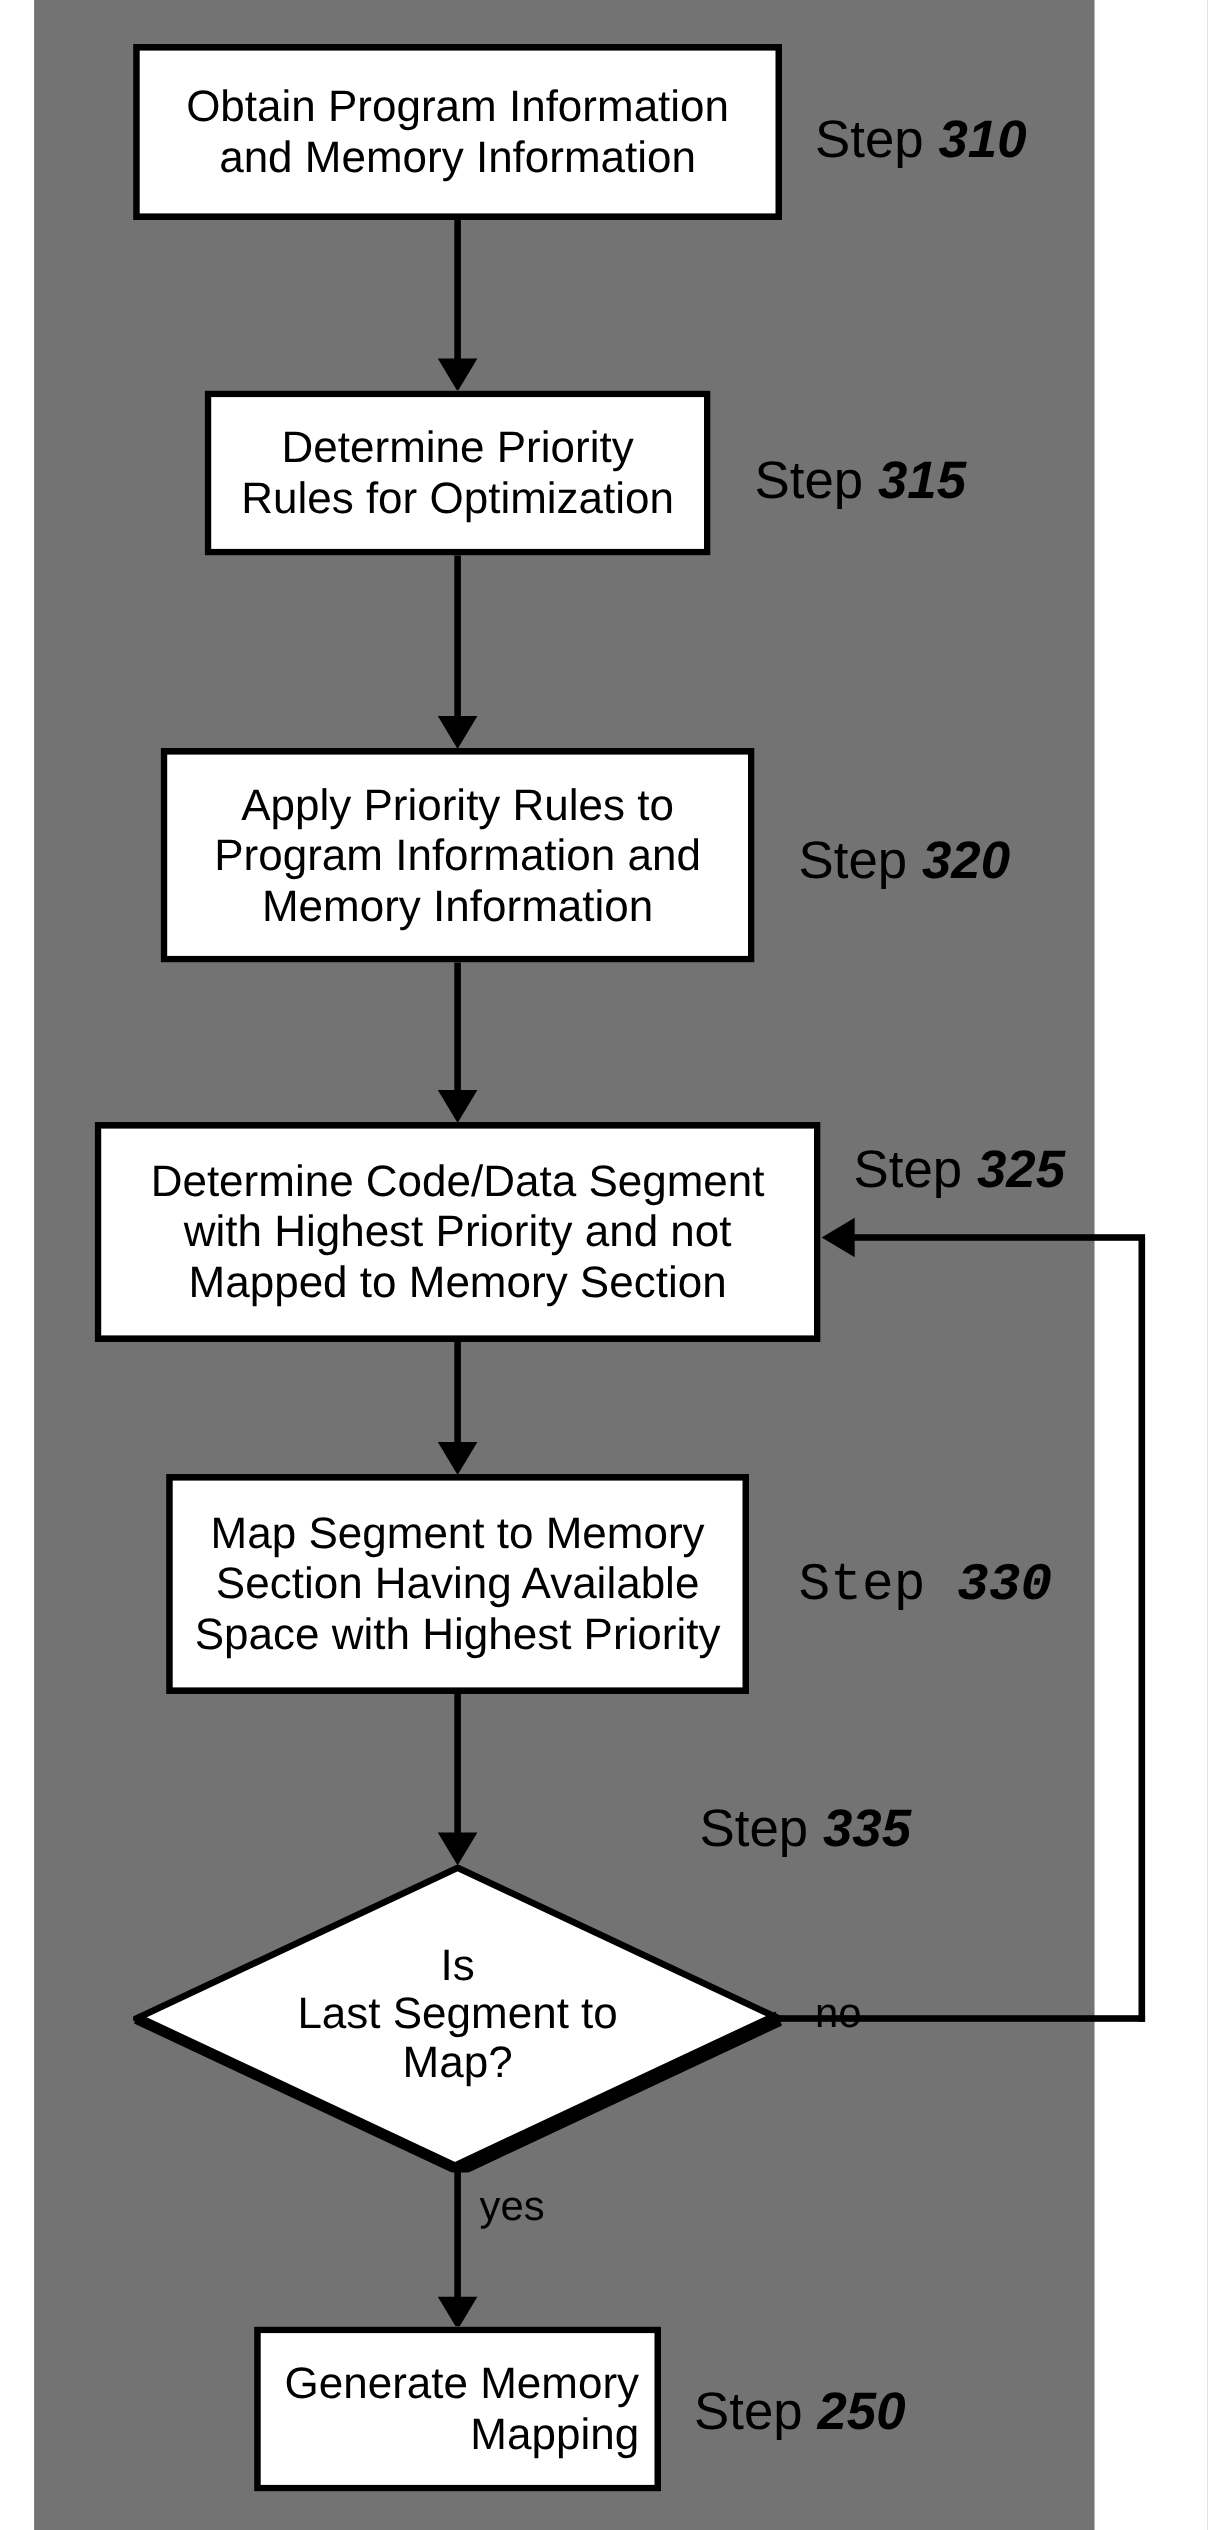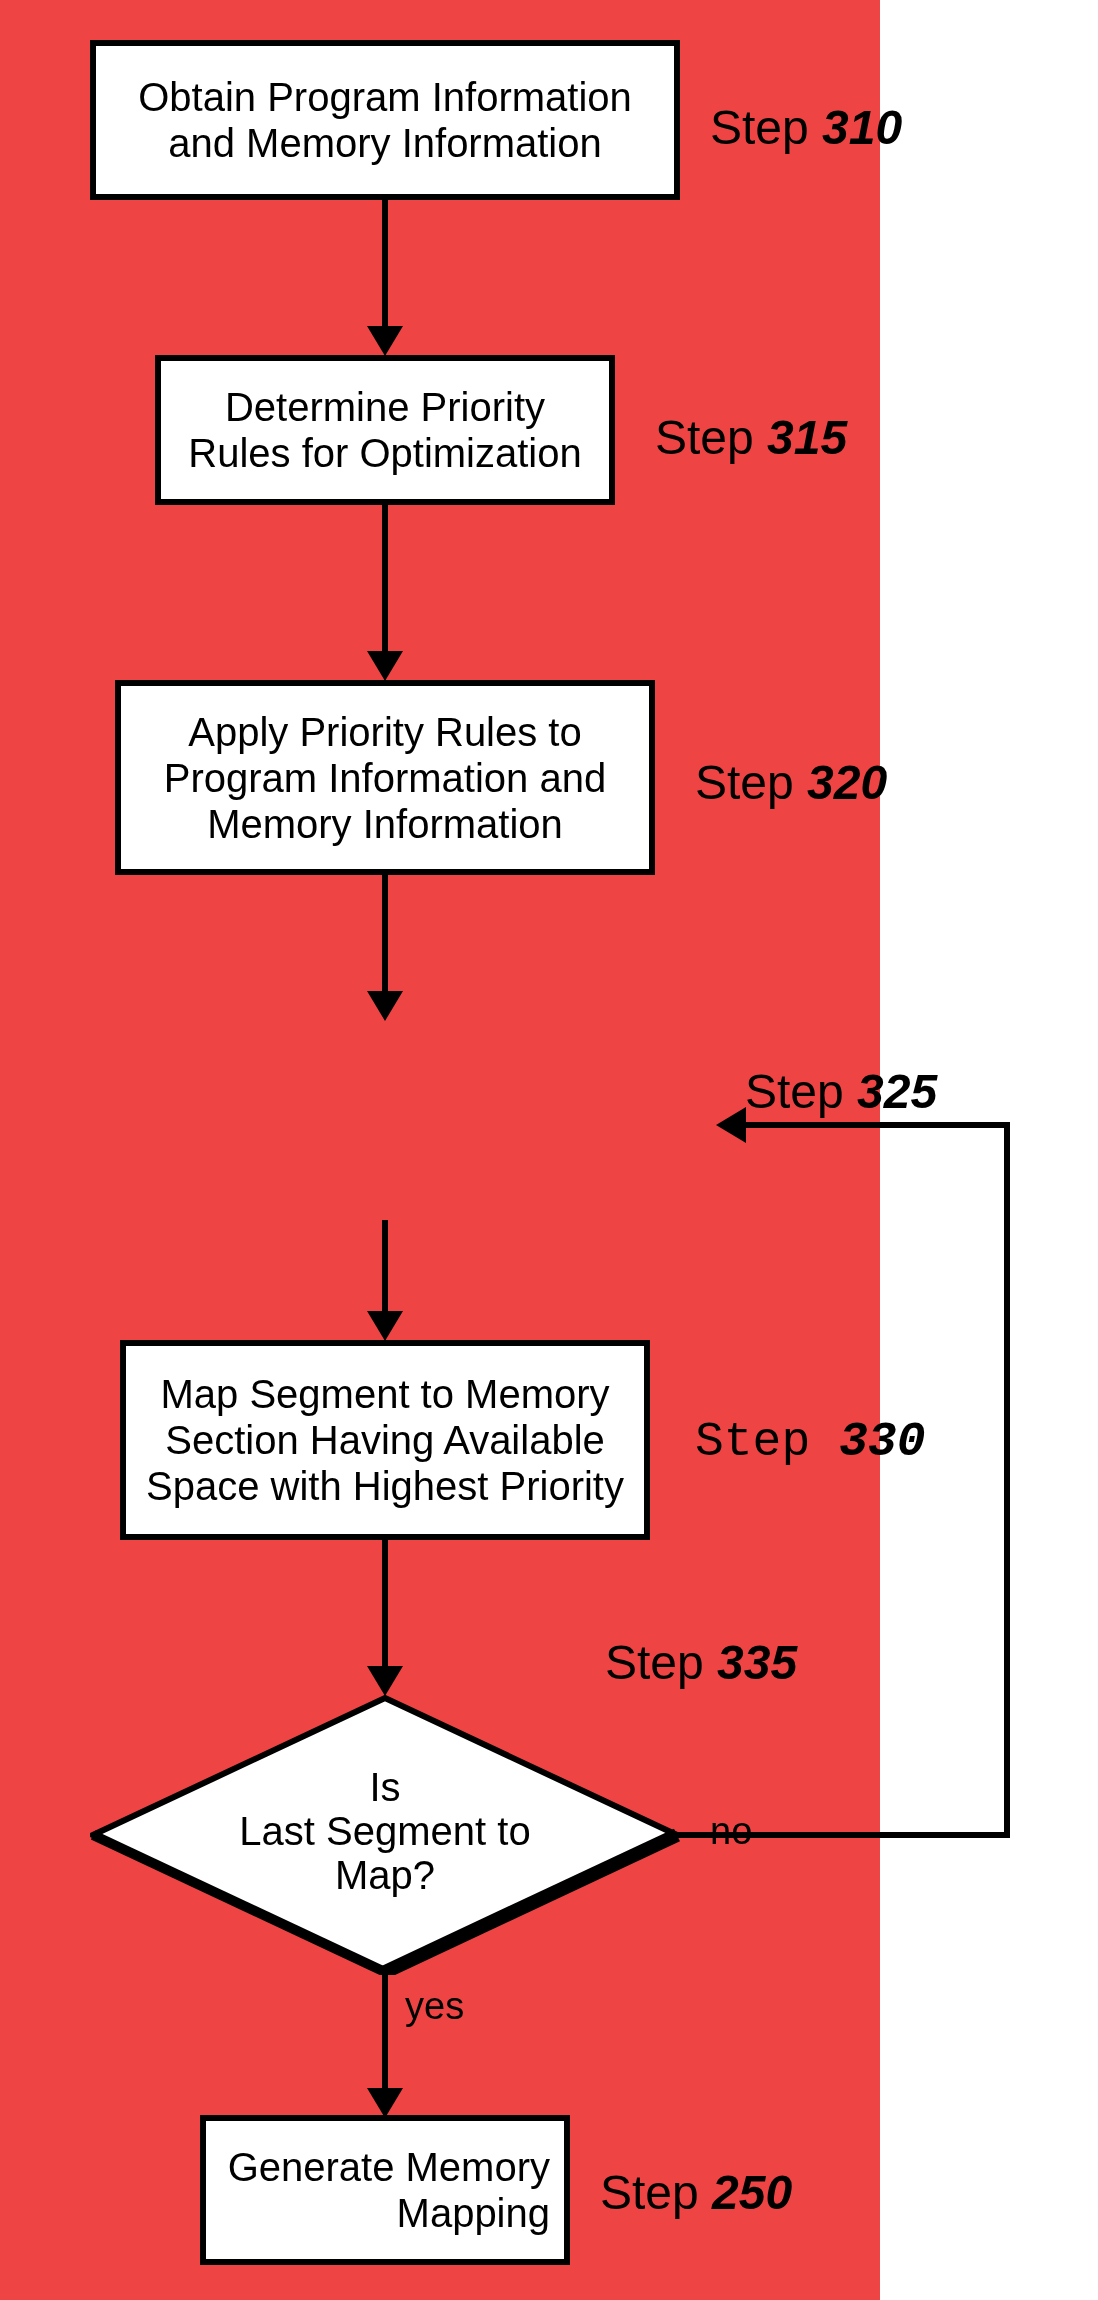--- a/index.html
+++ b/index.html
@@ -4,23 +4,24 @@
 <style>
   * { box-sizing: border-box; }
   body {
     margin: 0;
     padding: 0;
     background: #fff;
     font-family: Arial, Helvetica, sans-serif;
   }
   .canvas {
     position: relative;
-    width: 880px;
+    width: 964px;
     height: 2300px;
-    background: #ef4444;
+    background: #737373;
+    margin-left: 31px;
   }
   .box {
     position: absolute;
     border: 6px solid #000;
     background: #fff;
     display: flex;
     align-items: center;
     justify-content: center;
     text-align: center;
     font-size: 40px;
@@ -115,21 +116,24 @@
     <span>Apply Priority Rules to Program Information and Memory Information</span>
   </div>
   <div class="label" style="left:695px; top:755px;">
     <span class="step">Step</span>
     <span class="num">320</span>
   </div>
 
   <div class="vline" style="left:382px; top:875px; height:120px;"></div>
   <div class="arrow-down" style="left:367px; top:991px;"></div>
 
-  <div class="label" style="left:745px; top:1064px;">
+  <div class="box" style="left:55px; top:1020px; width:660px; height:200px;">
+    <span>Determine Code/Data Segment with Highest Priority and not Mapped to Memory Section</span>
+  </div>
+  <div class="label" style="left:745px; top:1036px;">
     <span class="step">Step</span>
     <span class="num">325</span>
   </div>
 
   <div class="vline" style="left:382px; top:1220px; height:95px;"></div>
   <div class="arrow-down" style="left:367px; top:1311px;"></div>
 
   <div class="box" style="left:120px; top:1340px; width:530px; height:200px;">
     <span>Map Segment to Memory Section Having Available Space with Highest Priority</span>
   </div>

